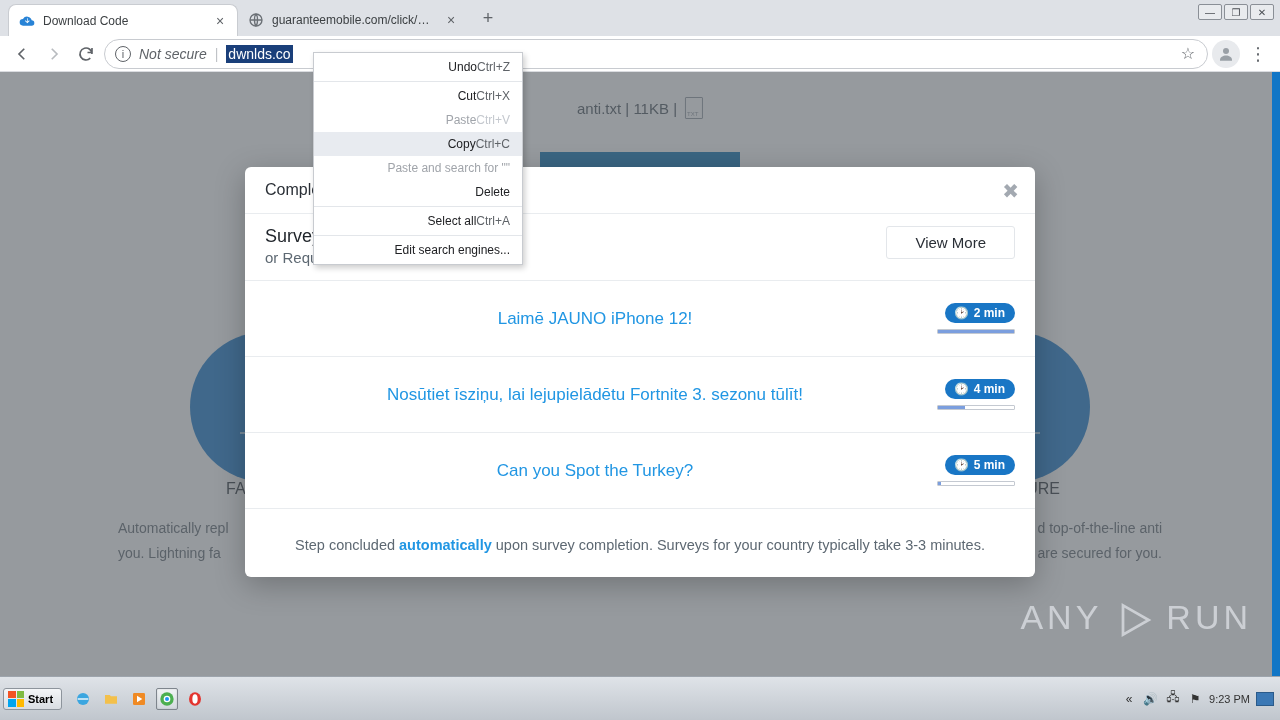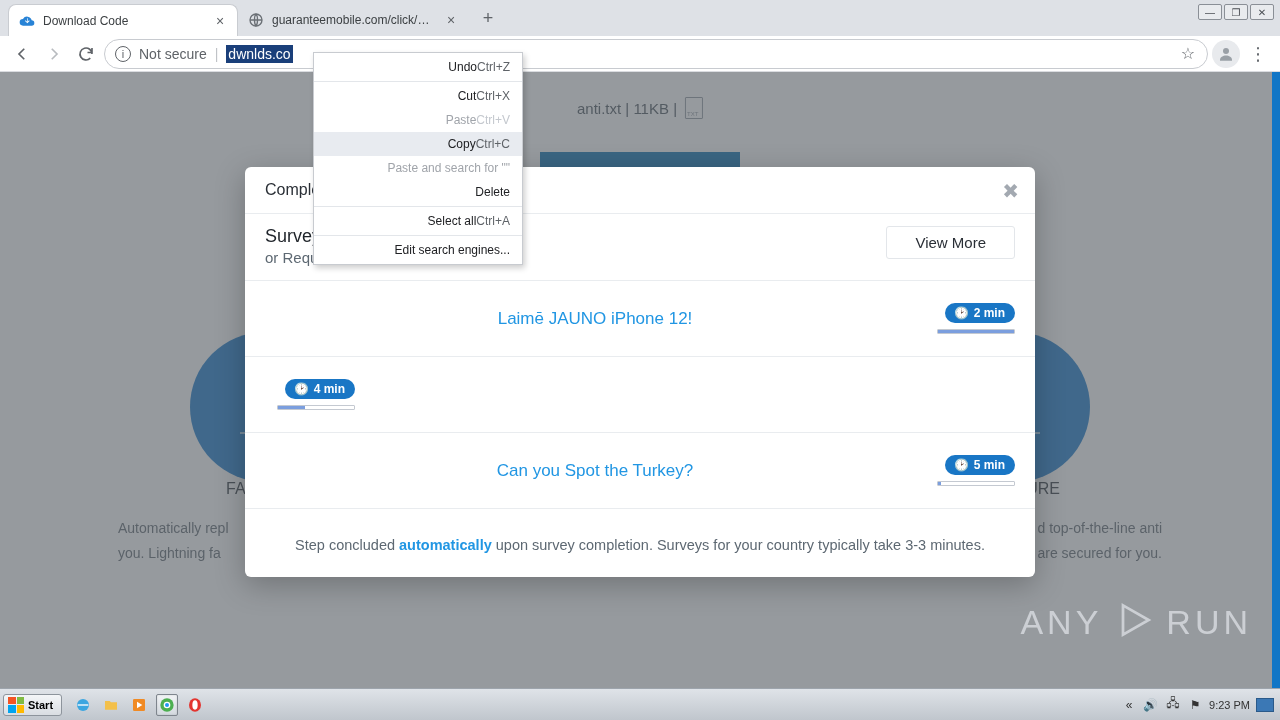--- a/index.html
+++ b/index.html
@@ -17,21 +17,21 @@
 .win-controls { position:absolute; right:6px; top:4px; display:flex; gap:2px;}
 .win-controls div{ width:24px; height:16px; border:1px solid #8a8f96; background:#e9ebee; font-size:10px; display:flex; align-items:center; justify-content:center; color:#4a4e54; border-radius:2px;}
 
 .toolbar { height: 36px; background:#fff; display:flex; align-items:center; padding: 0 8px; gap:4px; border-bottom:1px solid #dadce0;}
 .nav-btn { width:28px; height:28px; display:flex; align-items:center; justify-content:center; border-radius:50%;}
 .nav-btn svg { width:18px; height:18px; }
 .nav-btn.disabled svg { stroke:#b8bbbf; }
 .nav-btn:not(.disabled) svg { stroke:#5f6368; }
 .omnibox { flex:1; height:30px; border:1px solid #c8cbd0; border-radius:15px; display:flex; align-items:center; padding:0 10px; gap:8px; font-size:14px; background: #fff;}
 .info-icon { width:16px; height:16px; border:1.5px solid #5f6368; border-radius:50%; font-size:11px; display:flex; align-items:center; justify-content:center; color:#5f6368;}
-.not-secure{ color:#5f6368; font-size:14px;}
+.not-secure{ color:#5f6368; font-size:14px;font-style:italic;}
 .url-sep{ color:#c0c3c7;}
 .url-selected{ background:#1a3f7a; color:#fff; padding:1px 2px;}
 .star{ width:18px; color:#5f6368; font-size:16px; text-align:center;}
 .avatar-btn{ width:28px; height:28px; border-radius:50%; background:#e8eaed; display:flex; align-items:center; justify-content:center;}
 .menu-dots{ width:28px; height:28px; display:flex; align-items:center; justify-content:center; color:#5f6368; font-size:18px;}
 
 
 .page { position:absolute; top:72px; left:0; right:0; bottom:28px; background:#f1f3f5;}
 .page-overlay { position:absolute; inset:0; background:rgba(90,95,100,0.6);}
 .page-content { position:absolute; inset:0; }
@@ -82,25 +82,25 @@
 .ctx-item.hover{ background:#e8ebf0;}
 .ctx-item.disabled{ color:#a0a4aa;}
 .ctx-sep{ height:1px; background:#e3e6ea; margin:2px 0;}
 .ctx-shortcut{ color:#5f6368; font-size:12px;}
 .ctx-item.disabled .ctx-shortcut{ color:#c4c8ce;}
 
 
 .right-edge { position:absolute; top:72px; right:0; width:8px; bottom:28px; background:#1176c6;}
 
 
-.watermark{ position:absolute; right:28px; bottom:50px; font-size:34px; letter-spacing:4px; color:rgba(240,244,248,0.6); font-weight:300; display:flex; align-items:flex-end; gap:10px; font-family: Arial, sans-serif;}
+.watermark{ position:absolute; right:28px; bottom:50px; font-size:34px; letter-spacing:4px; color:rgba(240,244,248,0.6); font-weight:300; display:flex; align-items:flex-start; gap:10px; font-family: Arial, sans-serif;}
 .watermark svg{ width:44px; height:44px;}
 
 
-.taskbar{ position:absolute; bottom:0; left:0; right:0; height:32px; background:linear-gradient(#dfe3e8,#c0c6cd); display:flex; align-items:center; border-top:1px solid #9da4ac; font-size:11px;}
+.taskbar{ position:absolute; bottom:0; left:0; right:0; height:44px; background:linear-gradient(#dfe3e8,#c0c6cd); display:flex; align-items:center; border-top:1px solid #9da4ac; font-size:11px;}
 .start-btn{ height:22px; margin-left:3px; padding:0 8px 0 4px; border:1px solid #8d949c; background:linear-gradient(#f4f6f8,#d9dde2); border-radius:3px; display:flex; align-items:center; gap:4px; font-weight:bold; font-size:11px;}
 .start-logo{ width:16px; height:16px; display:grid; grid-template-columns:1fr 1fr; grid-template-rows:1fr 1fr; gap:1px;}
 .start-logo div:nth-child(1){background:#f35424;}
 .start-logo div:nth-child(2){background:#80bb42;}
 .start-logo div:nth-child(3){background:#00a4ef;}
 .start-logo div:nth-child(4){background:#ffb900;}
 .task-icons{ display:flex; gap:6px; margin-left:10px;}
 .task-icon{ width:22px; height:22px; display:flex; align-items:center; justify-content:center; border-radius:2px;}
 .task-icon.active{ border:1px solid #7e858d; background:linear-gradient(#f2f4f6,#d4d9df); box-shadow:inset 0 0 2px rgba(0,0,0,0.15);}
 .tray{ margin-left:auto; display:flex; align-items:center; gap:6px; padding-right:6px; color:#333; font-size:11px;}
@@ -228,20 +228,21 @@
         <div class="time-pill">
             <span>🕑</span>
             <span>2 min</span>
           </div>
         <div class="progress">
             <div class="progress-fill" style="width:100%"></div>
           </div>
       </div>
     </div>
     <div class="survey-item">
+      <span class="survey-link">Nosūtiet īsziņu, lai lejupielādētu Fortnite 3. sezonu tūlīt!</span>
       <div class="survey-meta">
         <div class="time-pill">
             <span>🕑</span>
             <span>4 min</span>
           </div>
         <div class="progress">
             <div class="progress-fill" style="width:35%"></div>
           </div>
       </div>
     </div>

